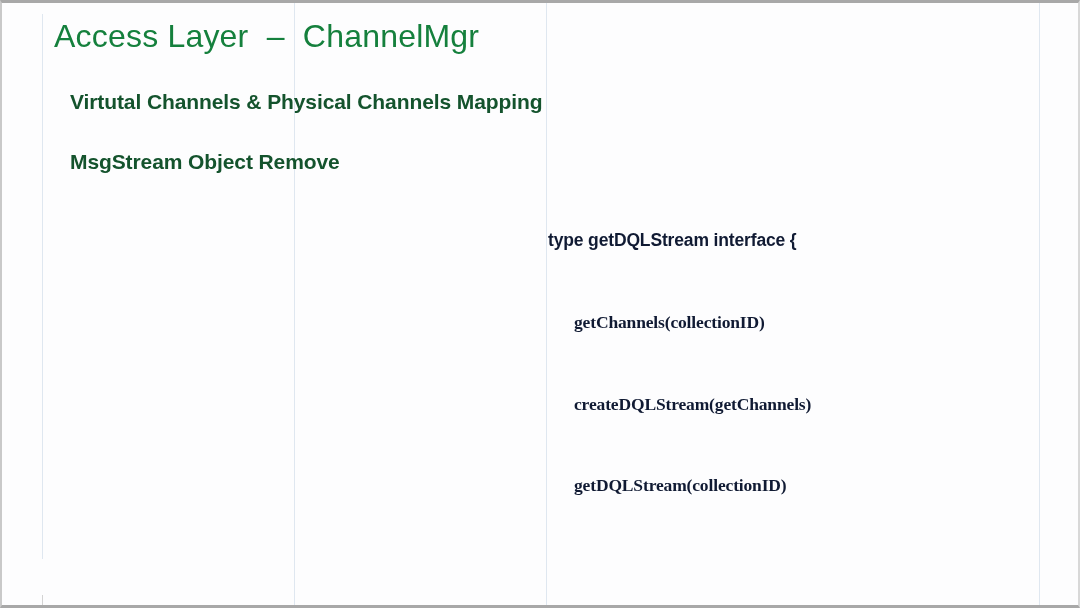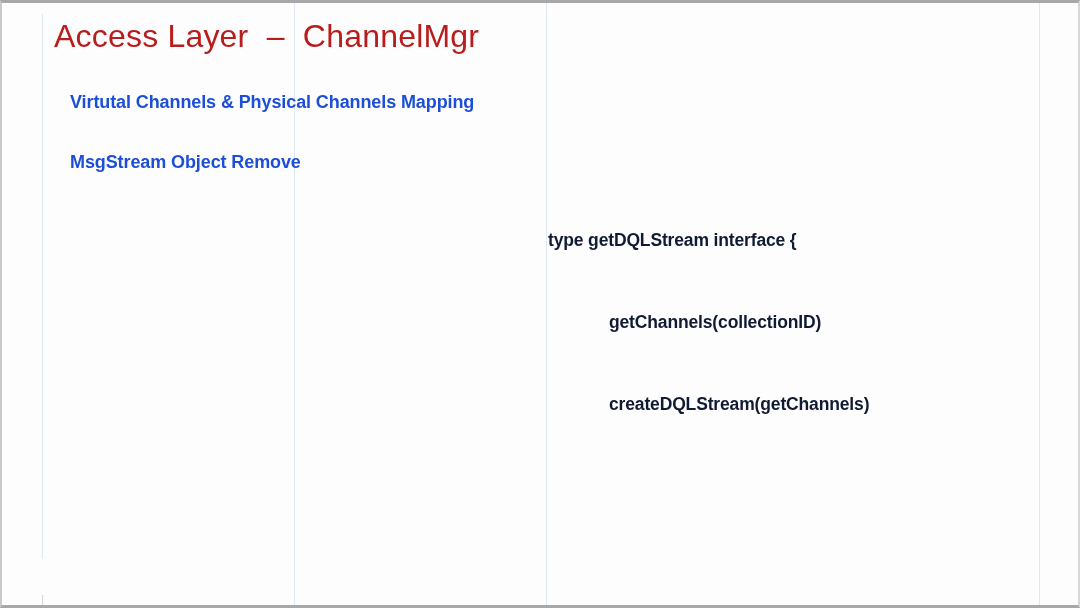--- a/index.html
+++ b/index.html
@@ -36,54 +36,54 @@
   .guide.g4 { left: 1037px; top: 0;     height: 605px; }
   .guide.g1b { left: 40px;  top: 592px; height: 13px; background:#d3d3d3; }
 
   #title {
     position: absolute;
     left: 52px;
     top: 13px;
     font-size: 32px;
     font-weight: 400;
     letter-spacing: 0.2px;
-    color: #b91c1c;
+    color: #15803d;
     white-space: pre;
     line-height: 40px;
   }
 
   #bullets {
     position: absolute;
     left: 68px;
     top: 86px;
     width: 520px;
   }
   .bullet {
-    font-size: 18px;
+    font-size: 21px;
     font-weight: bold;
-    color: #1d4ed8;
+    color: #14532d;
     line-height: 26px;
     height: 60px;
     letter-spacing: -0.1px;
     white-space: nowrap;
   }
 
   #code {
     position: absolute;
     left: 546px;
     top: 170px;
     font-size: 17.5px;
     font-weight: bold;
     color: #101a33;
     line-height: 27.2px;
     letter-spacing: -0.15px;
     white-space: pre;
   }
   .code-line { white-space: pre; }
-  .code-line.indent { padding-left: 61px; }
+  .code-line.indent { padding-left: 26px; font-family: Liberation Serif, serif; }
 </style>
 </head>
 <body>
 
 <div id="slide">
 
   <div class="guide g1"></div>
   <div class="guide g1b"></div>
   <div class="guide g2"></div>
   <div class="guide g3"></div>
@@ -93,20 +93,21 @@
 
   <div id="bullets">
     <div class="bullet">Virtutal Channels &amp; Physical Channels Mapping</div>
     <div class="bullet">MsgStream Object Remove</div>
   </div>
 
   <div id="code">
     <div class="code-line">type getDQLStream interface {</div>
     <div class="code-line indent">getChannels(collectionID)</div>
     <div class="code-line indent">createDQLStream(getChannels)</div>
+    <div class="code-line indent">getDQLStream(collectionID)</div>
     
     
     
     
     
     
     
   </div>
 
 </div>

